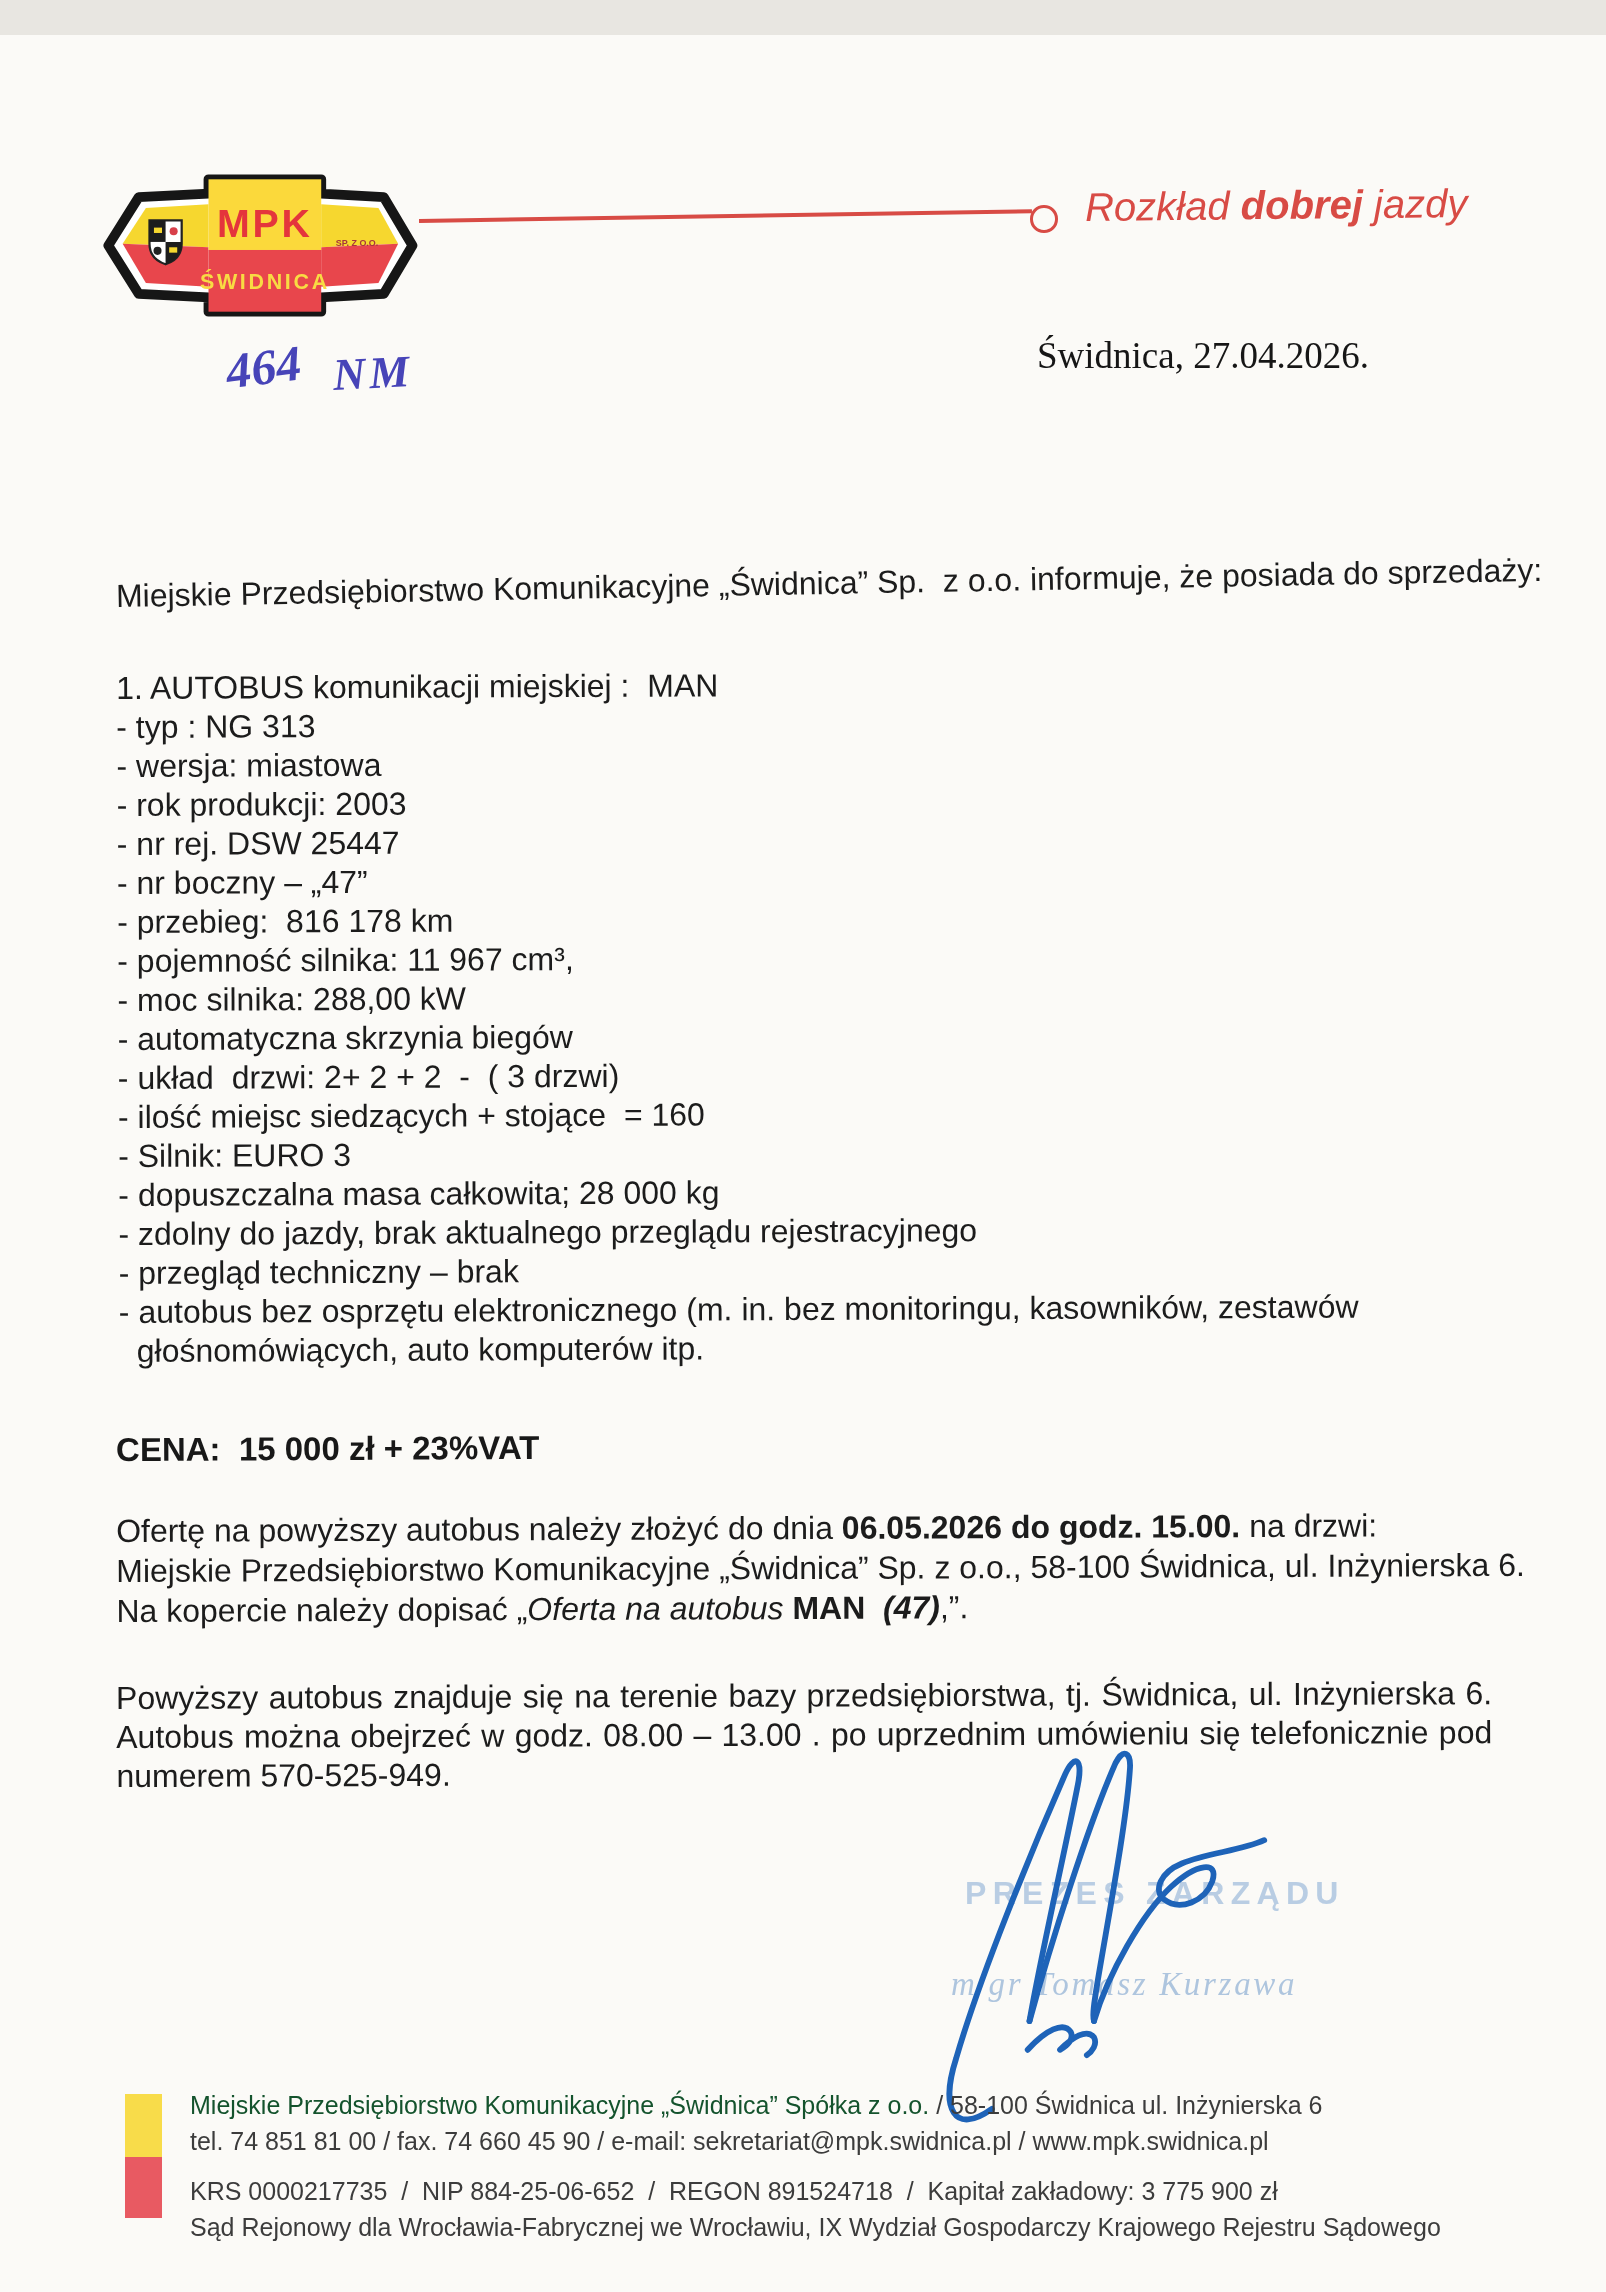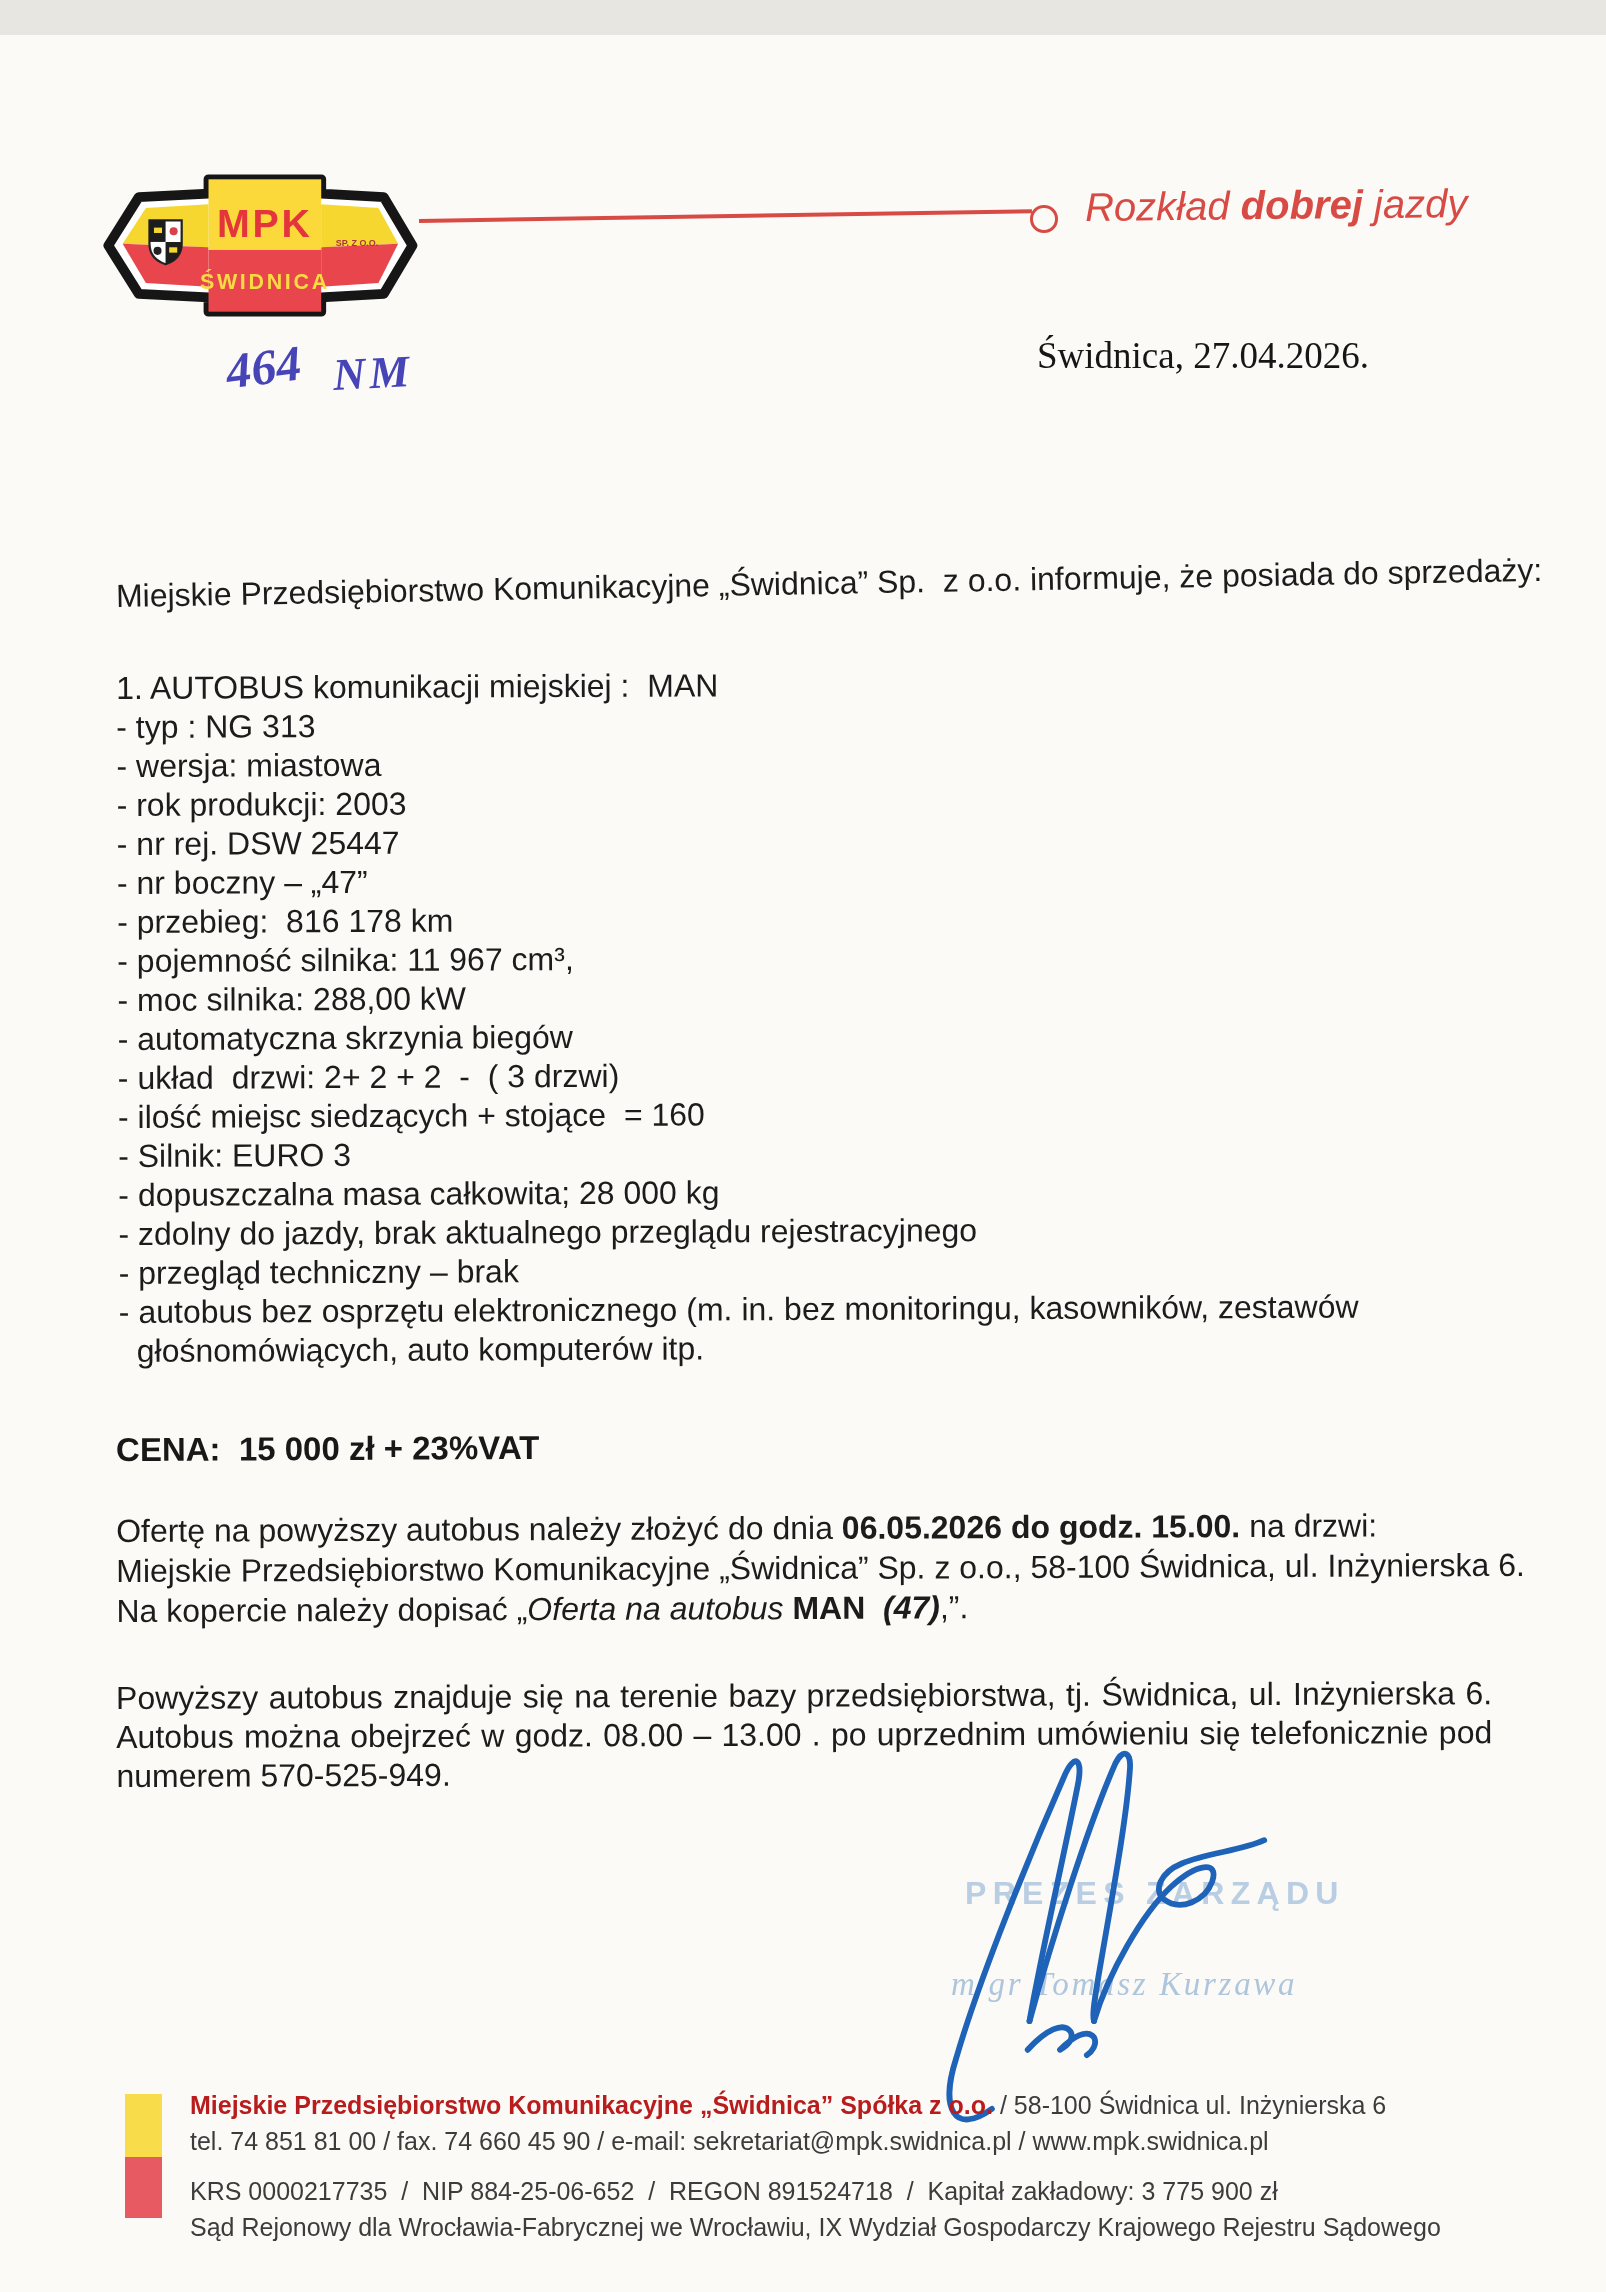--- a/index.html
+++ b/index.html
@@ -39,21 +39,21 @@
   
   .stamp1{position:absolute;left:965px;top:1840px;font-size:32px;letter-spacing:6.3px;color:#a9c3df;font-weight:bold;opacity:.8;white-space:pre;}
   .stamp2{position:absolute;left:951px;top:1931px;font-size:33px;font-style:italic;font-family:"Liberation Serif",serif;color:#aec5de;letter-spacing:2.7px;white-space:pre;}
   .sig-svg{position:absolute;left:922px;top:1712px;width:387px;height:387px;}
 
   
   .bar-y{position:absolute;left:125px;top:2059px;width:37px;height:63px;background:#f8dc4a;}
   .bar-r{position:absolute;left:125px;top:2122px;width:37px;height:61px;background:#e85a62;}
   .footer{position:absolute;left:190px;top:2056px;font-size:25px;color:#3c3c3c;white-space:pre;}
   .f1{position:absolute;left:0;top:0;}
-  .f1 .b{font-weight:bold;color:#b91c1c;text-align:right;}
+  .f1 .b{font-weight:normal;color:#14532d;text-align:right;}
   .f2{position:absolute;left:0;top:36px;}
   .f3{position:absolute;left:0;top:86px;}
   .f4{position:absolute;left:0;top:122px;text-align:center;}
 </style>
 </head>
 <body>
 
 <div class="page">
 
   <svg class="logo" viewBox="0 0 358 180" xmlns="http://www.w3.org/2000/svg">

